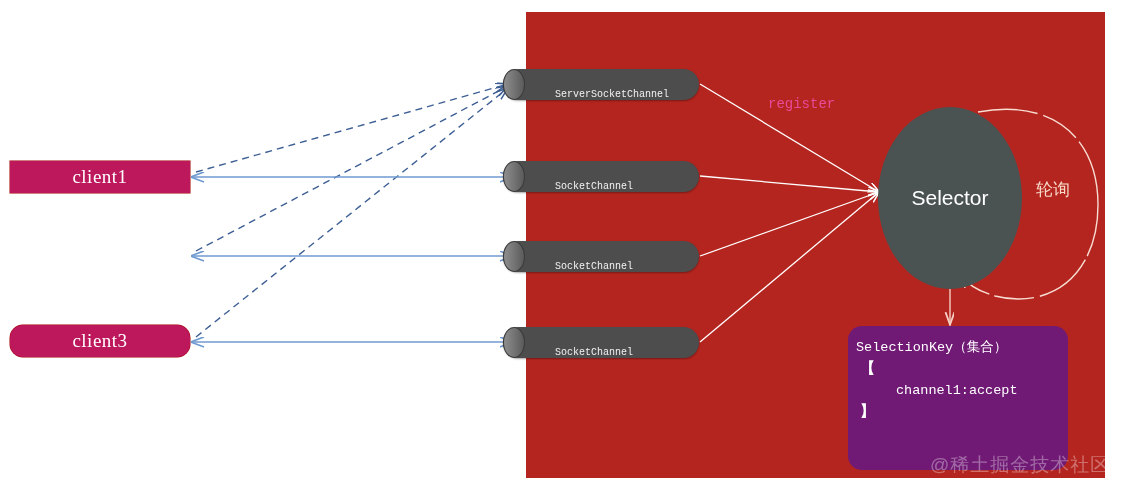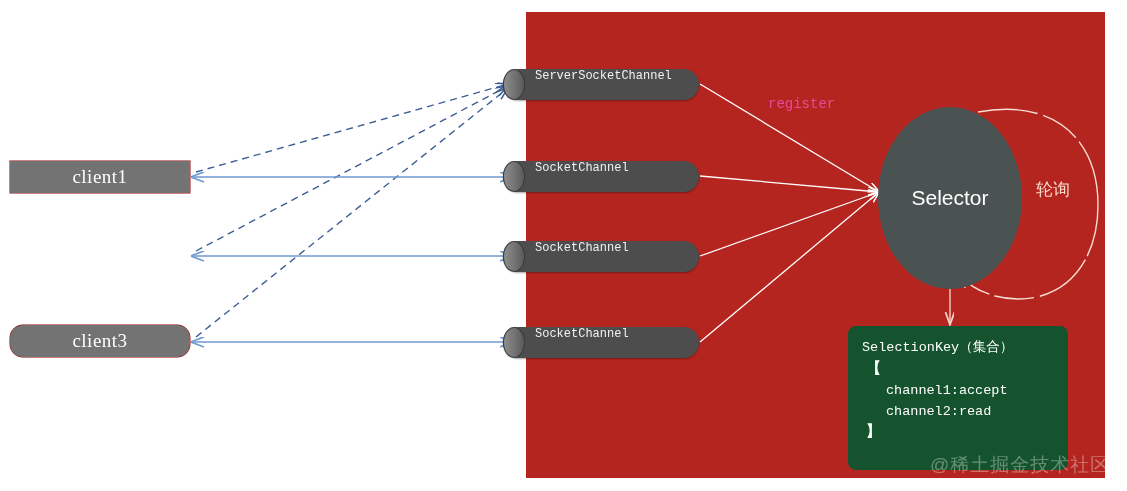--- a/index.html
+++ b/index.html
@@ -31,46 +31,46 @@
     height: 466px;
     background: #b5251f;
   }
 
   
   .client-box {
     position: absolute;
     left: 10px;
     width: 180px;
     height: 32px;
-    background: #737373;
+    background: #be185d;
     display: flex;
     align-items: center;
     justify-content: center;
     color: #ffffff;
     font-family: "Liberation Serif", serif;
     font-size: 19px;
     letter-spacing: 0.5px;
     box-shadow: 0 0 0 0.5px #a00000;
   }
   .client1 { top: 161px; }
   .client2 { top: 239px; }
   .client3 { top: 325px; border-radius: 13px; }
 
   
   .channel-box {
     position: absolute;
     height: 31px;
     background: #4d4d4d;
     border-radius: 16px / 16px;
     display: flex;
-    align-items: flex-start;
+    align-items: flex-end;
     color: #f2f2f2;
     font-family: "Liberation Mono", monospace;
-    font-size: 12px;
-    padding-left: 32px;
+    font-size: 10px;
+    padding-left: 52px;
     box-sizing: border-box;
     box-shadow: 0 1px 2px rgba(0,0,0,0.35);
   }
   .channel-box::before {
     content: "";
     position: absolute;
     left: 0px;
     top: 0px;
     width: 22px;
     height: 31px;
@@ -123,32 +123,32 @@
     font-size: 14px;
   }
 
   
   .selkey-box {
     position: absolute;
     left: 848px;
     top: 326px;
     width: 220px;
     height: 144px;
-    background: #14532d;
-    border-radius: 8px;
+    background: #701a75;
+    border-radius: 14px;
     color: #ffffff;
     font-family: "Liberation Mono", monospace;
     font-size: 13.5px;
     box-sizing: border-box;
-    padding: 12px 0 0 14px;
+    padding: 12px 0 0 8px;
     line-height: 1.52;
   }
   .selkey-title { font-size: 13.5px; }
   .selkey-brace { font-size: 15px; font-weight: bold; margin-left: 4px; }
-  .selkey-item  { margin-left: 24px; }
+  .selkey-item  { margin-left: 40px; }
 
   
   .watermark {
     position: absolute;
     left: 930px;
     top: 452px;
     color: rgba(255,255,255,0.34);
     font-size: 19px;
     font-family: "Liberation Sans", sans-serif;
     letter-spacing: 1px;
@@ -230,19 +230,18 @@
   <div class="selector">
     <span>Selector</span>
   </div>
 
   <div class="poll-label">轮询</div>
 
   <div class="selkey-box">
     <div class="selkey-title">SelectionKey（集合）</div>
     <div class="selkey-brace">【</div>
     <div class="selkey-item">channel1:accept</div>
-    <div class="selkey-item">channel2:read</div>
     <div class="selkey-brace">】</div>
   </div>
 
   <div class="watermark">@稀土掘金技术社区</div>
 
 </div>
 
 </body></html>

